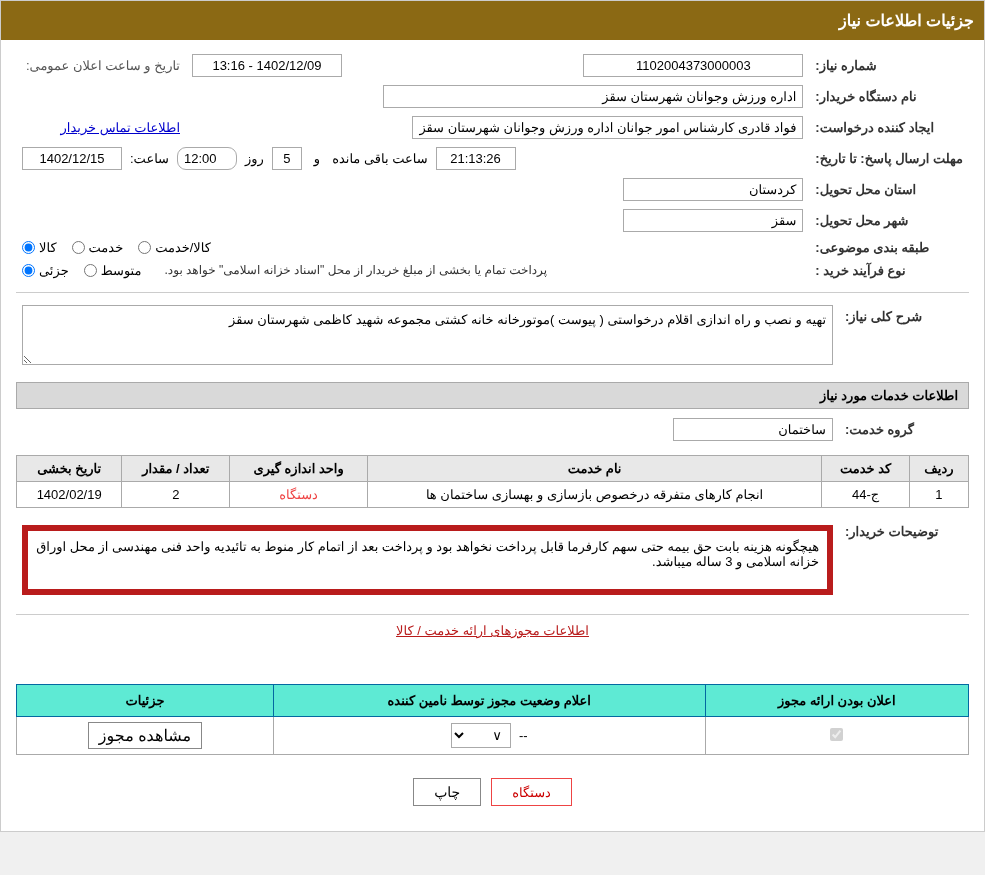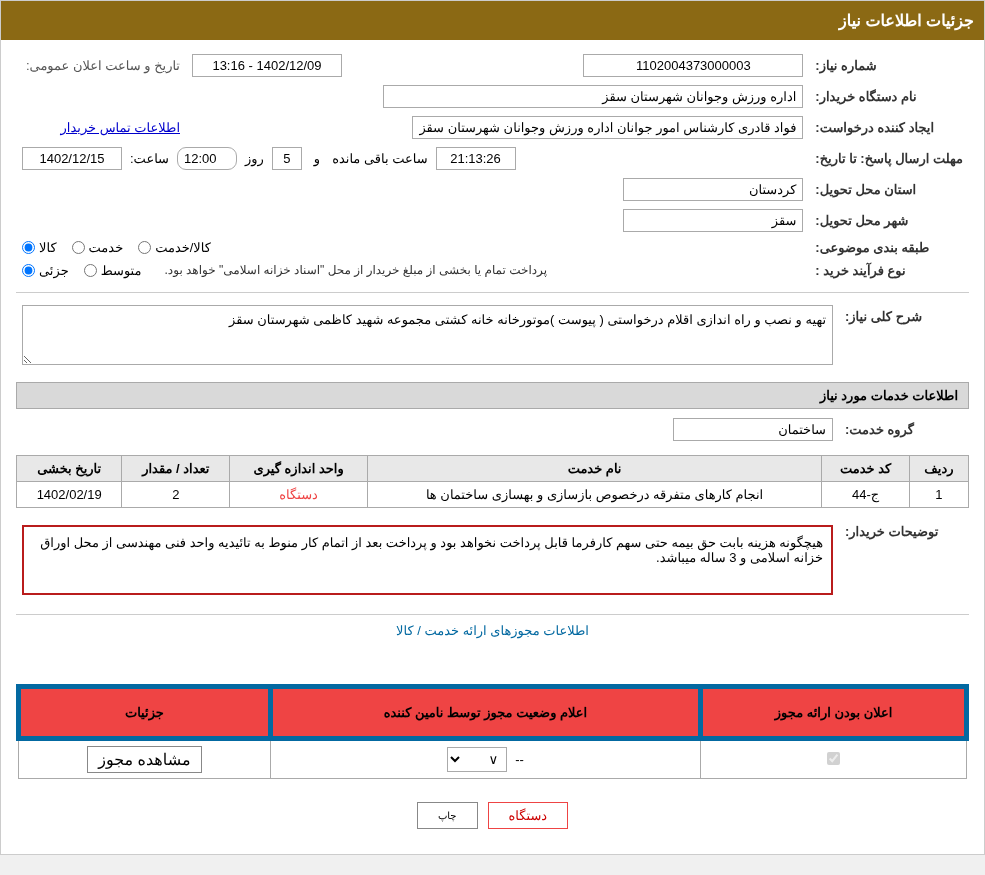--- a/index.html
+++ b/index.html
@@ -119,57 +119,57 @@
     }
     .services-table td.red-text {
       color: #ef4444;
     }
     .mojaz-table {
       width: 100%;
       border-collapse: collapse;
       margin: 8px 0;
     }
     .mojaz-table th {
-      background: #ef4444;
-      border: 5px solid #0369a1;
-      padding: 16px 8px;
+      background: #5eead4;
+      border: 1px solid #0369a1;
+      padding: 8px 8px;
       text-align: center;
       font-weight: bold;
     }
     .mojaz-table td {
       border: 1px solid #aaa;
       padding: 5px 8px;
       text-align: center;
     }
     .btn-primary {
       background: #fff;
       border: 1px solid #888;
       padding: 5px 20px;
       cursor: pointer;
       font-family: Tahoma, Arial, sans-serif;
-      font-size: 10px;
+      font-size: 14px;
     }
     .btn-back {
       background: #fff;
       border: 1px solid #e44;
       color: #cc0000;
       padding: 5px 20px;
       cursor: pointer;
       font-family: Tahoma, Arial, sans-serif;
       font-size: 13px;
     }
     .footer-buttons {
       text-align: center;
       padding: 15px;
       display: flex;
       justify-content: center;
       gap: 10px;
     }
     .description-box {
-      border: 2px solid #b91c1c;
+      border: 6px solid #b91c1c;
       background: #fff;
       padding: 8px;
       margin: 5px 0;
       text-align: right;
       direction: rtl;
       min-height: 70px;
     }
     .mojaz-link {
       display: inline-block;
       border: 1px solid #888;
@@ -184,21 +184,22 @@
       padding: 3px 4px;
       min-width: 160px;
       background: #fff;
     }
     .info-link {
       color: #0000cc;
       cursor: pointer;
       text-decoration: underline;
     }
     .mojaz-info-link {
-      color: #0369a1;
+      color: #b91c1c;
+      text-decoration: underline;
       cursor: pointer;
       margin-top: 12px;
     }
     .page-divider {
       border: none;
       border-top: 1px solid #ccc;
       margin: 8px 0;
     }
   </style>
 </head>

